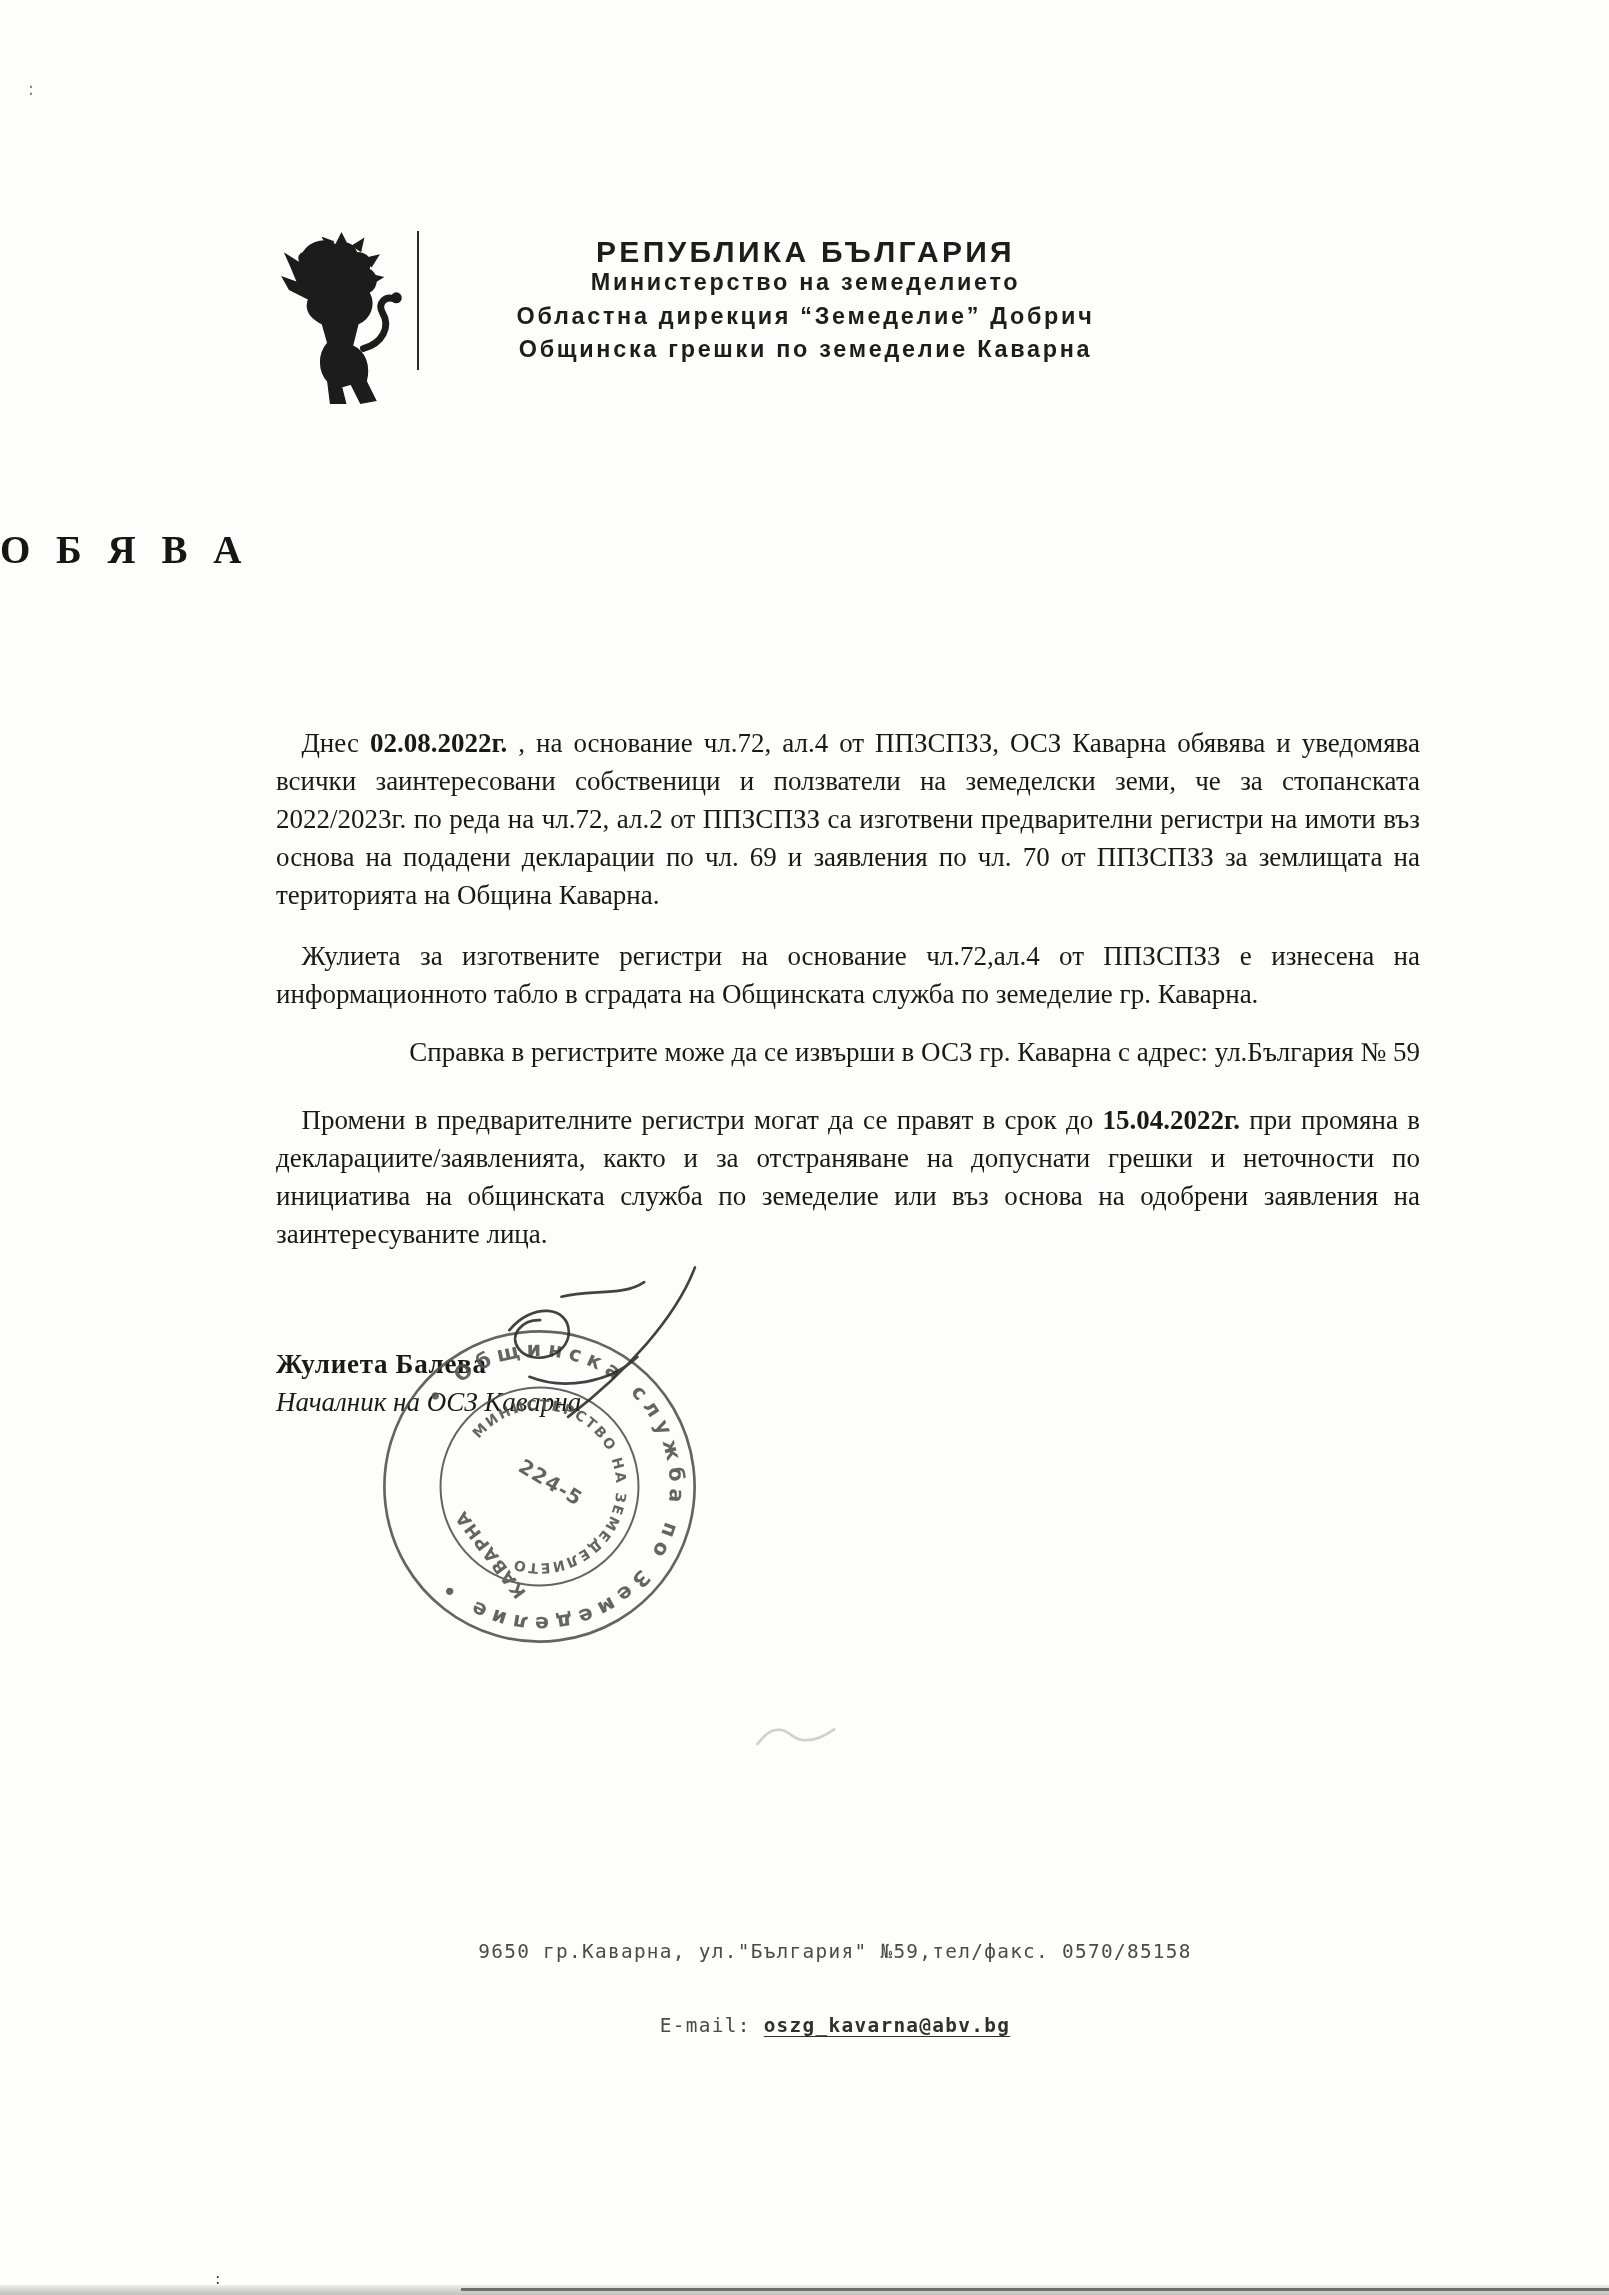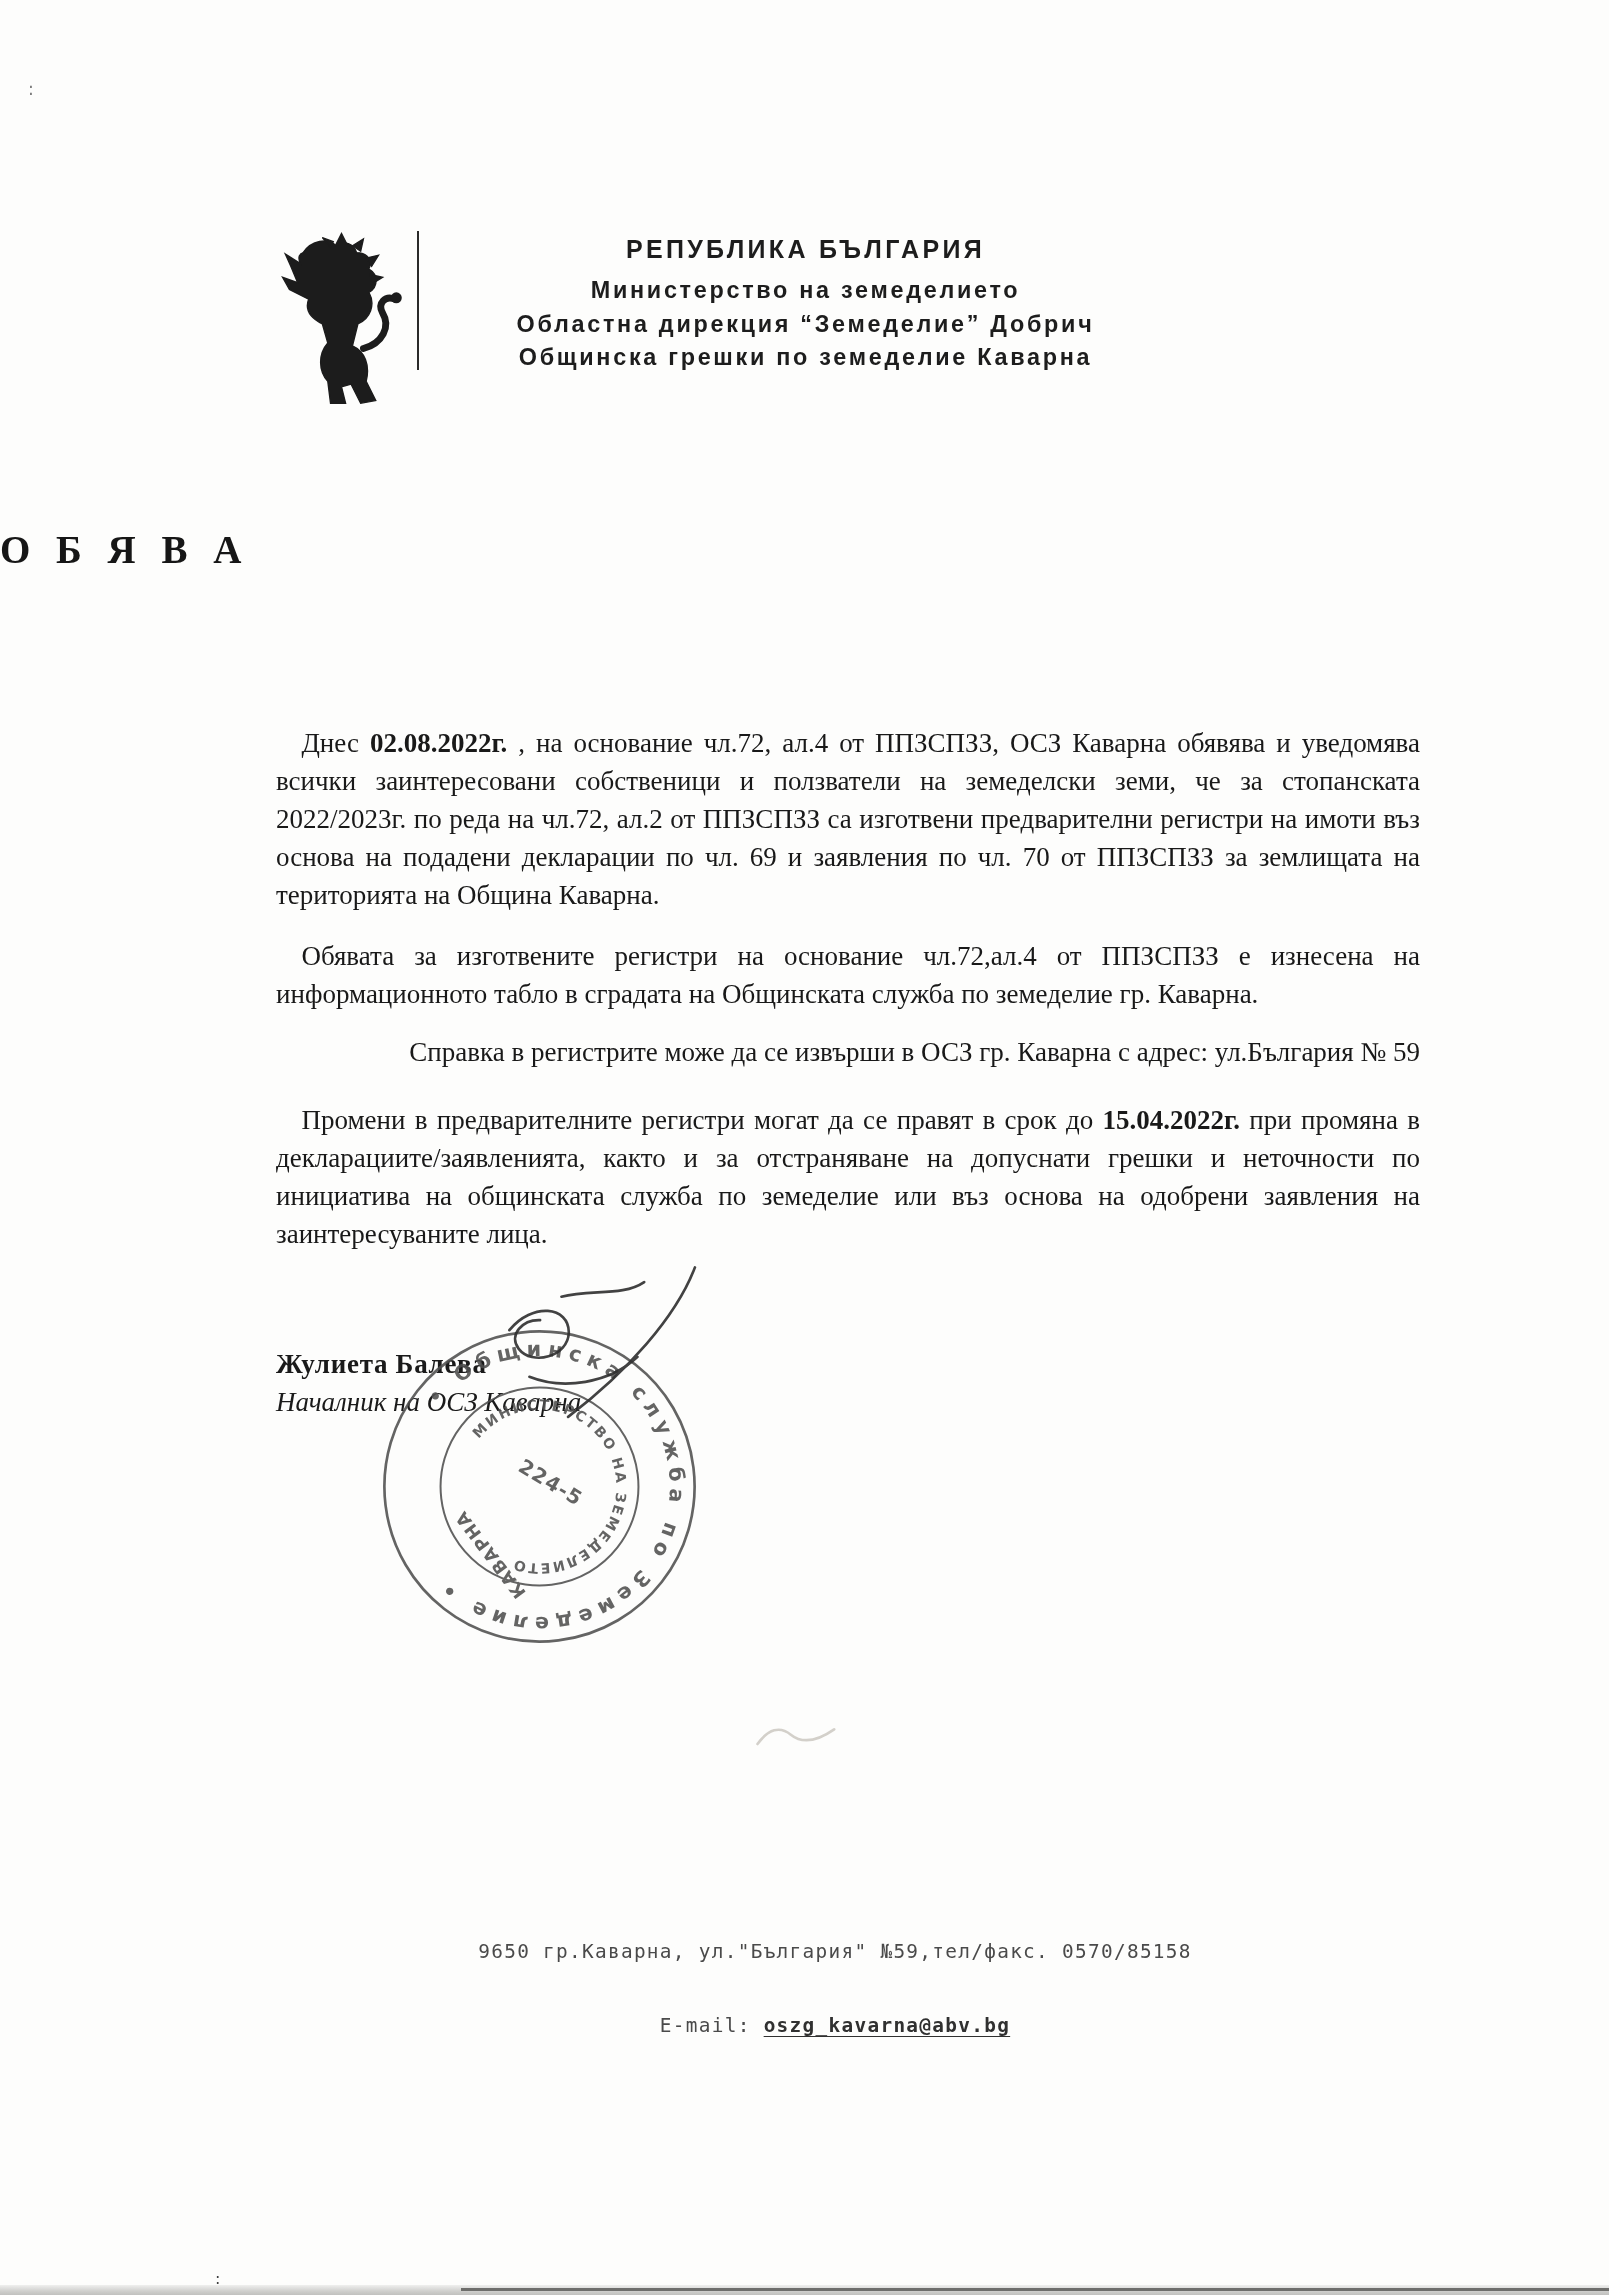--- a/index.html
+++ b/index.html
@@ -27,21 +27,21 @@
   }
   .header-text {
     position: absolute;
     left: 378px; top: 235px;
     width: 855px;
     text-align: center;
     font-family: "Liberation Sans", sans-serif;
     font-weight: bold;
     color: #1d1d1d;
   }
-  .hline1 { font-size: 25px; letter-spacing: 3.3px; margin-bottom: 13px; }
+  .hline1 { font-size: 30px; letter-spacing: 3.3px; margin-bottom: 0; }
   .hline2 { font-size: 23.4px; letter-spacing: 2.7px; margin-bottom: 6.7px; }
 
   
   .doc-title {
     position: absolute;
     left: 0; top: 527px;
     width: 1590px;
     text-align: left;
     font-size: 39px;
     font-weight: bold;
@@ -189,21 +189,21 @@
     <div class="hline1">РЕПУБЛИКА БЪЛГАРИЯ</div>
     <div class="hline2">Министерство на земеделието</div>
     <div class="hline2">Областна дирекция “Земеделие” Добрич</div>
     <div class="hline2">Общинска грешки по земеделие Каварна</div>
   </div>
 
   <div class="doc-title">О Б Я В А</div>
 
   <div class="par p1"><span>Днес </span><span class="b">02.08.2022г.</span><span> , на основание чл.72, ал.4 от ППЗСПЗЗ, ОСЗ Каварна обявява и уведомява всички заинтересовани собственици и ползватели на земеделски земи, че за стопанската 2022/2023г. по реда на чл.72, ал.2 от ППЗСПЗЗ са изготвени предварителни регистри на имоти въз основа на подадени декларации по чл. 69 и заявления по чл. 70 от ППЗСПЗЗ за землищата на територията на Община Каварна.</span></div>
 
-  <div class="par p2">Обявата за изготвените регистри на основание чл.72,ал.4 от ППЗСПЗЗ е изнесена на информационното табло в сградата на Общинската служба по земеделие гр. Каварна.</div>
+  <div class="par p2">Жулиета за изготвените регистри на основание чл.72,ал.4 от ППЗСПЗЗ е изнесена на информационното табло в сградата на Общинската служба по земеделие гр. Каварна.</div>
 
   <div class="par p3">Справка в регистрите може да се извърши в ОСЗ  гр. Каварна с адрес: ул.България № 59</div>
 
   <div class="par p4"><span>Промени в предварителните регистри могат да се правят в срок до </span><span class="b">15.04.2022г.</span><span> при промяна в декларациите/заявленията, както и за отстраняване на допуснати грешки и неточности по инициатива на общинската служба по земеделие или въз основа на одобрени заявления на заинтересуваните лица.</span></div>
 
   <div class="sig-name">Жулиета Балева</div>
   <div class="sig-title">Началник на ОСЗ Каварна</div>
 
   <svg class="stamp-box" viewBox="0 0 534 534" aria-hidden="true">
     <g transform="rotate(-52 267 267)" fill="none" stroke="#4f4f4f">

